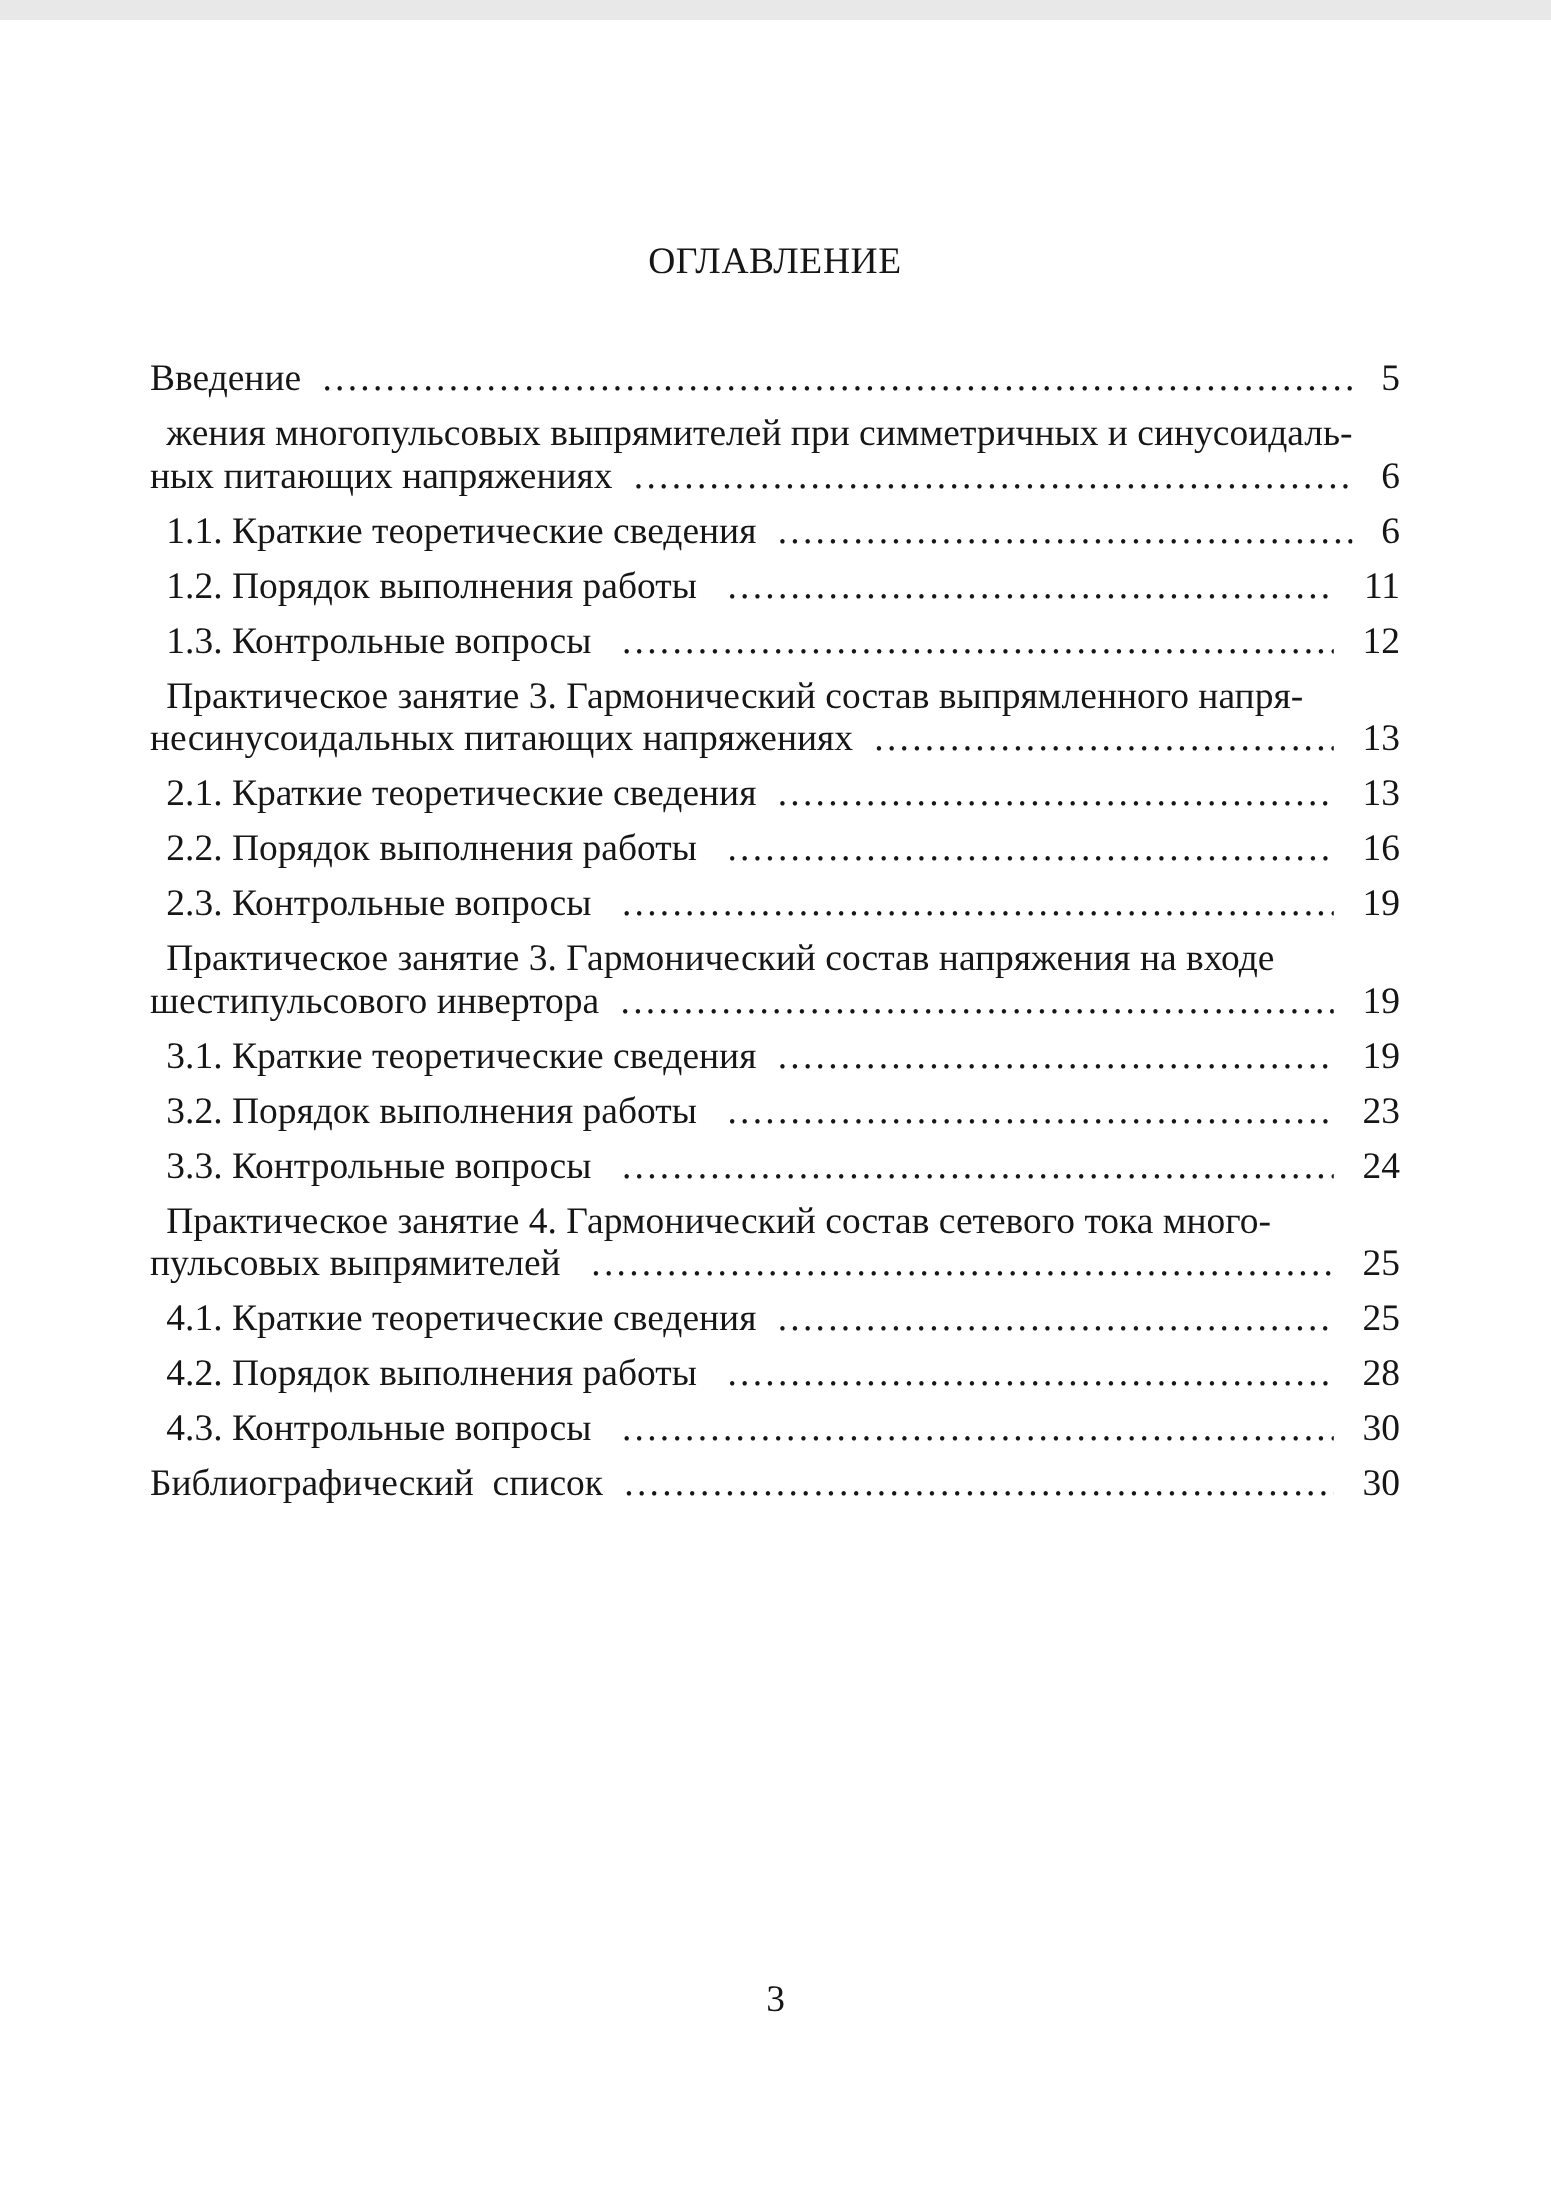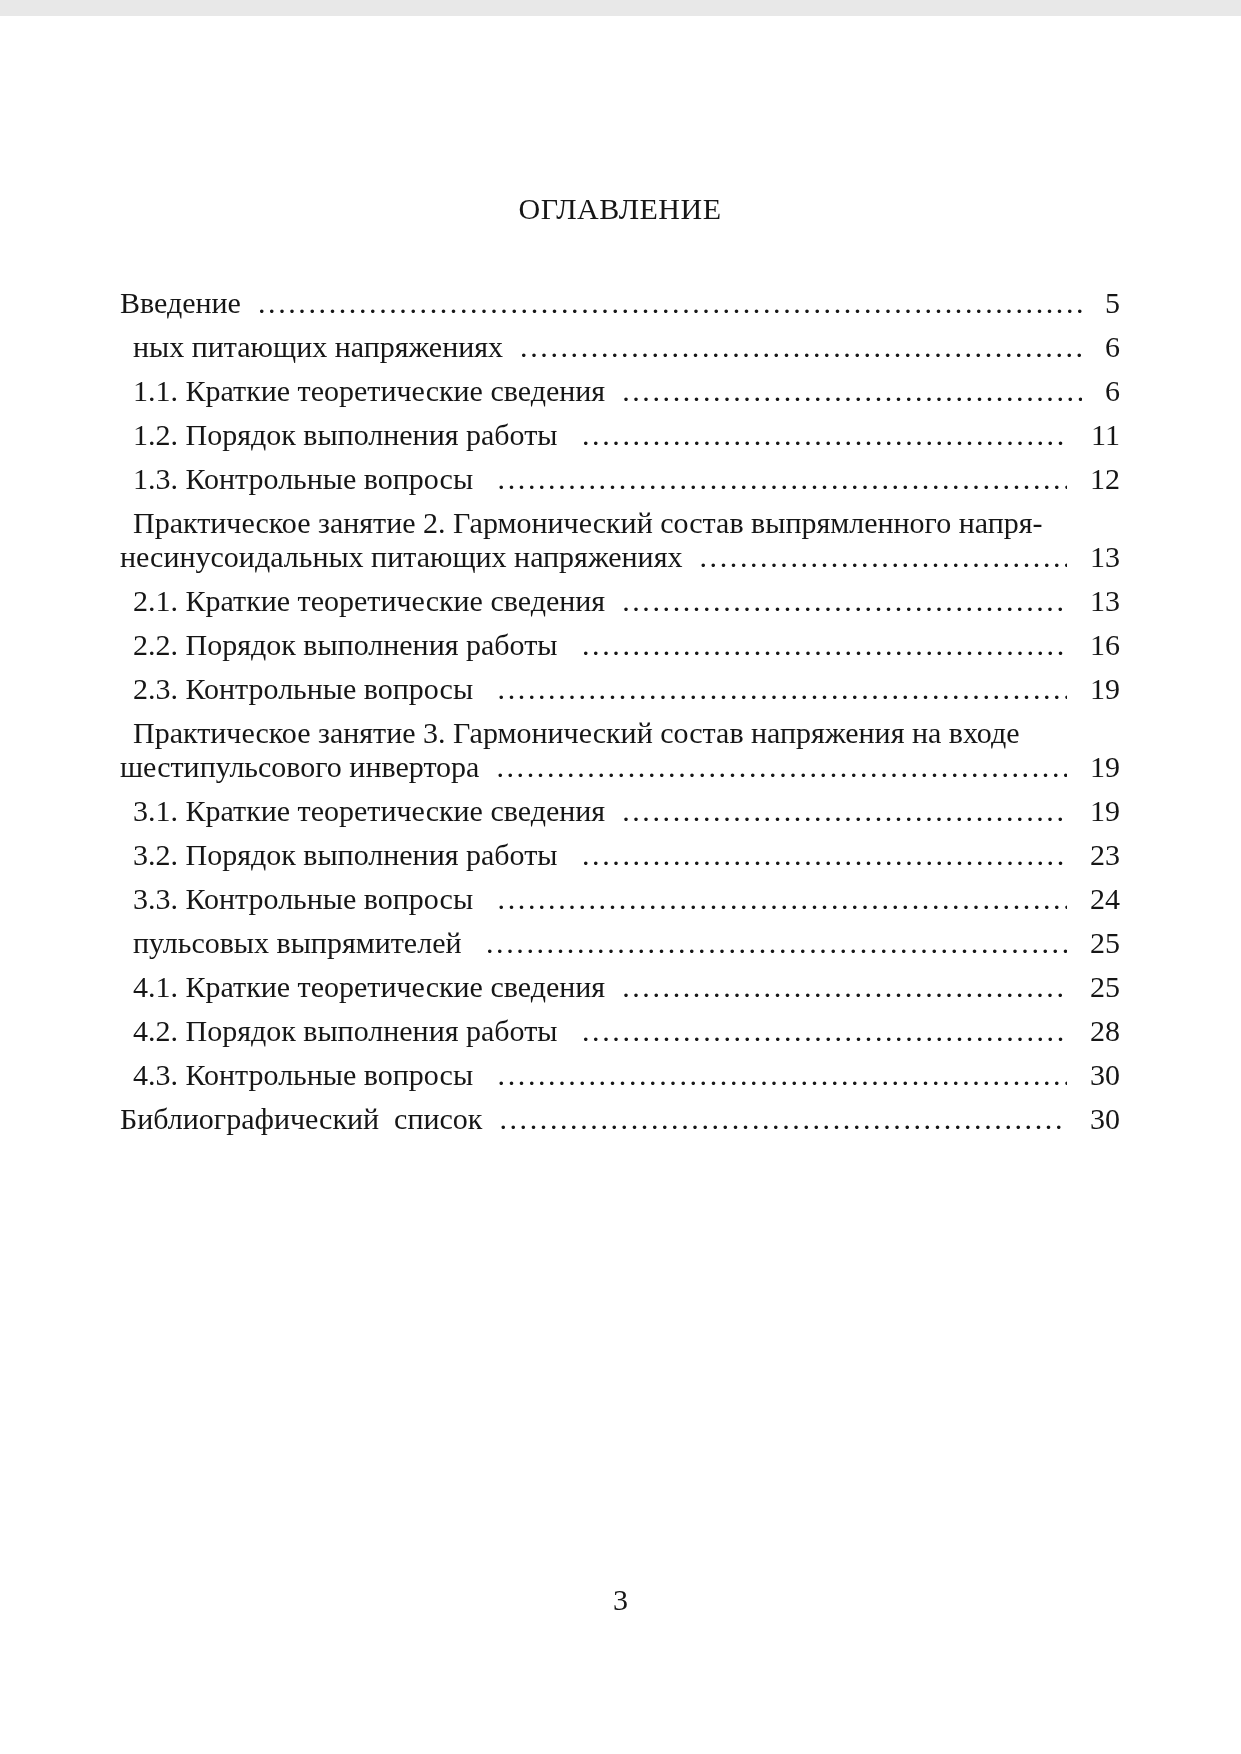--- a/index.html
+++ b/index.html
@@ -79,33 +79,34 @@
 <body>
 
 <div class="page">
   <div class="content">
     <h1 class="title">ОГЛАВЛЕНИЕ</h1>
     <div class="toc" id="toc">
         <div class="entry">
           <div class="line last"><span class="line-text">Введение</span><span class="dots">............................................................................................................................................................................................................................................................................................................</span><span class="pagenum">5</span></div>
         </div>
         <div class="entry indent">
+          <div class="line">жения многопульсовых выпрямителей при симметричных и синусоидаль-</div>
           <div class="line last"><span class="line-text">ных питающих напряжениях</span><span class="dots">............................................................................................................................................................................................................................................................................................................</span><span class="pagenum">6</span></div>
         </div>
         <div class="entry indent">
           <div class="line last"><span class="line-text">1.1. Краткие теоретические сведения</span><span class="dots">............................................................................................................................................................................................................................................................................................................</span><span class="pagenum">6</span></div>
         </div>
         <div class="entry indent">
           <div class="line last"><span class="line-text">1.2. Порядок выполнения работы </span><span class="dots">............................................................................................................................................................................................................................................................................................................</span><span class="pagenum">11</span></div>
         </div>
         <div class="entry indent">
           <div class="line last"><span class="line-text">1.3. Контрольные вопросы </span><span class="dots">............................................................................................................................................................................................................................................................................................................</span><span class="pagenum">12</span></div>
         </div>
         <div class="entry indent">
-          <div class="line">Практическое занятие 2. Гармонический состав выпрямленного напря-</div>
+          <div class="line">Практическое занятие 3. Гармонический состав выпрямленного напря-</div>
           <div class="line last"><span class="line-text">несинусоидальных питающих напряжениях</span><span class="dots">............................................................................................................................................................................................................................................................................................................</span><span class="pagenum">13</span></div>
         </div>
         <div class="entry indent">
           <div class="line last"><span class="line-text">2.1. Краткие теоретические сведения</span><span class="dots">............................................................................................................................................................................................................................................................................................................</span><span class="pagenum">13</span></div>
         </div>
         <div class="entry indent">
           <div class="line last"><span class="line-text">2.2. Порядок выполнения работы </span><span class="dots">............................................................................................................................................................................................................................................................................................................</span><span class="pagenum">16</span></div>
         </div>
         <div class="entry indent">
           <div class="line last"><span class="line-text">2.3. Контрольные вопросы </span><span class="dots">............................................................................................................................................................................................................................................................................................................</span><span class="pagenum">19</span></div>
@@ -117,20 +118,21 @@
         <div class="entry indent">
           <div class="line last"><span class="line-text">3.1. Краткие теоретические сведения</span><span class="dots">............................................................................................................................................................................................................................................................................................................</span><span class="pagenum">19</span></div>
         </div>
         <div class="entry indent">
           <div class="line last"><span class="line-text">3.2. Порядок выполнения работы </span><span class="dots">............................................................................................................................................................................................................................................................................................................</span><span class="pagenum">23</span></div>
         </div>
         <div class="entry indent">
           <div class="line last"><span class="line-text">3.3. Контрольные вопросы </span><span class="dots">............................................................................................................................................................................................................................................................................................................</span><span class="pagenum">24</span></div>
         </div>
         <div class="entry indent">
+          <div class="line">Практическое занятие 4. Гармонический состав сетевого тока много-</div>
           <div class="line last"><span class="line-text">пульсовых выпрямителей </span><span class="dots">............................................................................................................................................................................................................................................................................................................</span><span class="pagenum">25</span></div>
         </div>
         <div class="entry indent">
           <div class="line last"><span class="line-text">4.1. Краткие теоретические сведения</span><span class="dots">............................................................................................................................................................................................................................................................................................................</span><span class="pagenum">25</span></div>
         </div>
         <div class="entry indent">
           <div class="line last"><span class="line-text">4.2. Порядок выполнения работы </span><span class="dots">............................................................................................................................................................................................................................................................................................................</span><span class="pagenum">28</span></div>
         </div>
         <div class="entry indent">
           <div class="line last"><span class="line-text">4.3. Контрольные вопросы </span><span class="dots">............................................................................................................................................................................................................................................................................................................</span><span class="pagenum">30</span></div>

